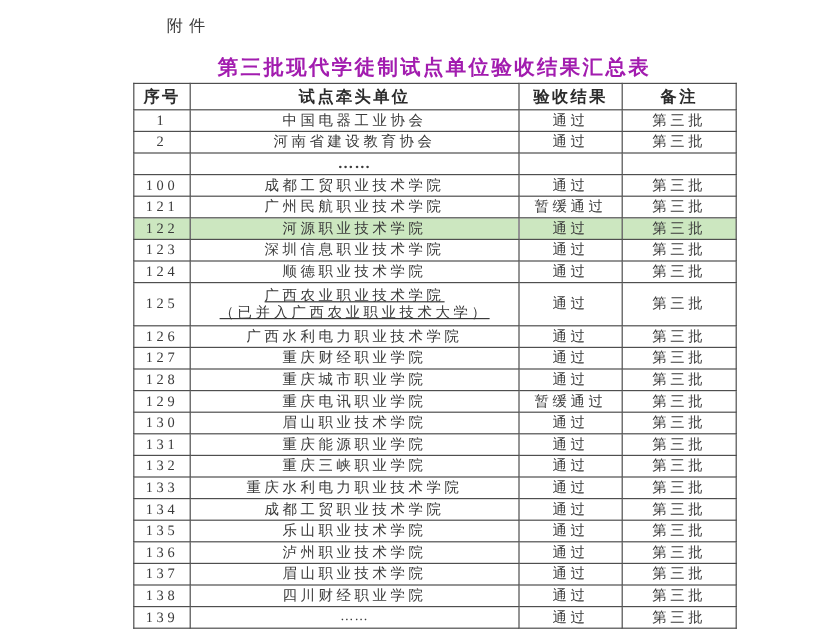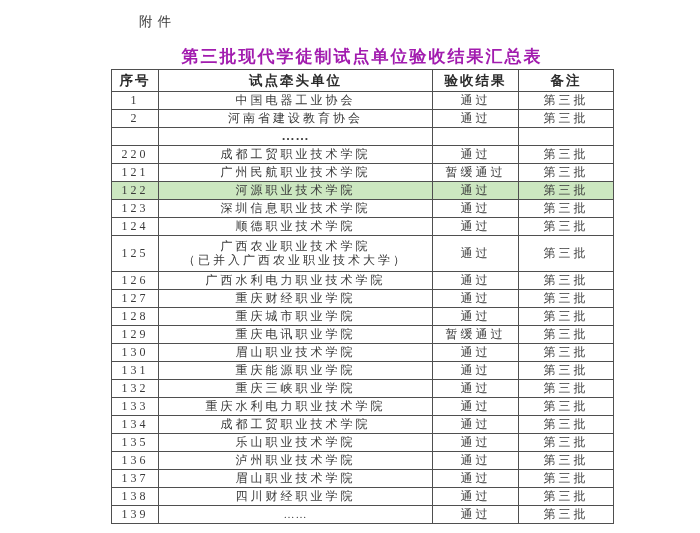--- a/index.html
+++ b/index.html
@@ -31,21 +31,21 @@
   .results th {
     height:21px; font-size:13.5px; font-weight:bold;
     letter-spacing:2px; color:#2b2b2b;
   }
   .results td {
     height:17px; font-size:12px; letter-spacing:3px;
     line-height:1.15; color:#3a3a3a;
   }
   tr.tall td { height:35px; }
   tr.highlight td { background: var(--hl, #cce7c0); }
-  td .unit-line { display:block; letter-spacing:3px; }
+  td .unit-line { display:block; letter-spacing:3px;text-decoration:underline; }
   td.dots-mid { font-weight:bold; font-size:13px; letter-spacing:1px; }
   td.dots-small { font-size:11px; letter-spacing:1px; }
 </style>
 </head>
 <body>
 
 <div class="page">
 
   <div class="attachment">附件</div>
 
@@ -79,21 +79,21 @@
           <td>通过</td>
           <td>第三批</td>
         </tr>
         <tr>
           <td></td>
           <td class="dots-mid">……</td>
           <td></td>
           <td></td>
         </tr>
         <tr>
-          <td>220</td>
+          <td>100</td>
           <td>成都工贸职业技术学院</td>
           <td>通过</td>
           <td>第三批</td>
         </tr>
         <tr>
           <td>121</td>
           <td>广州民航职业技术学院</td>
           <td>暂缓通过</td>
           <td>第三批</td>
         </tr>

